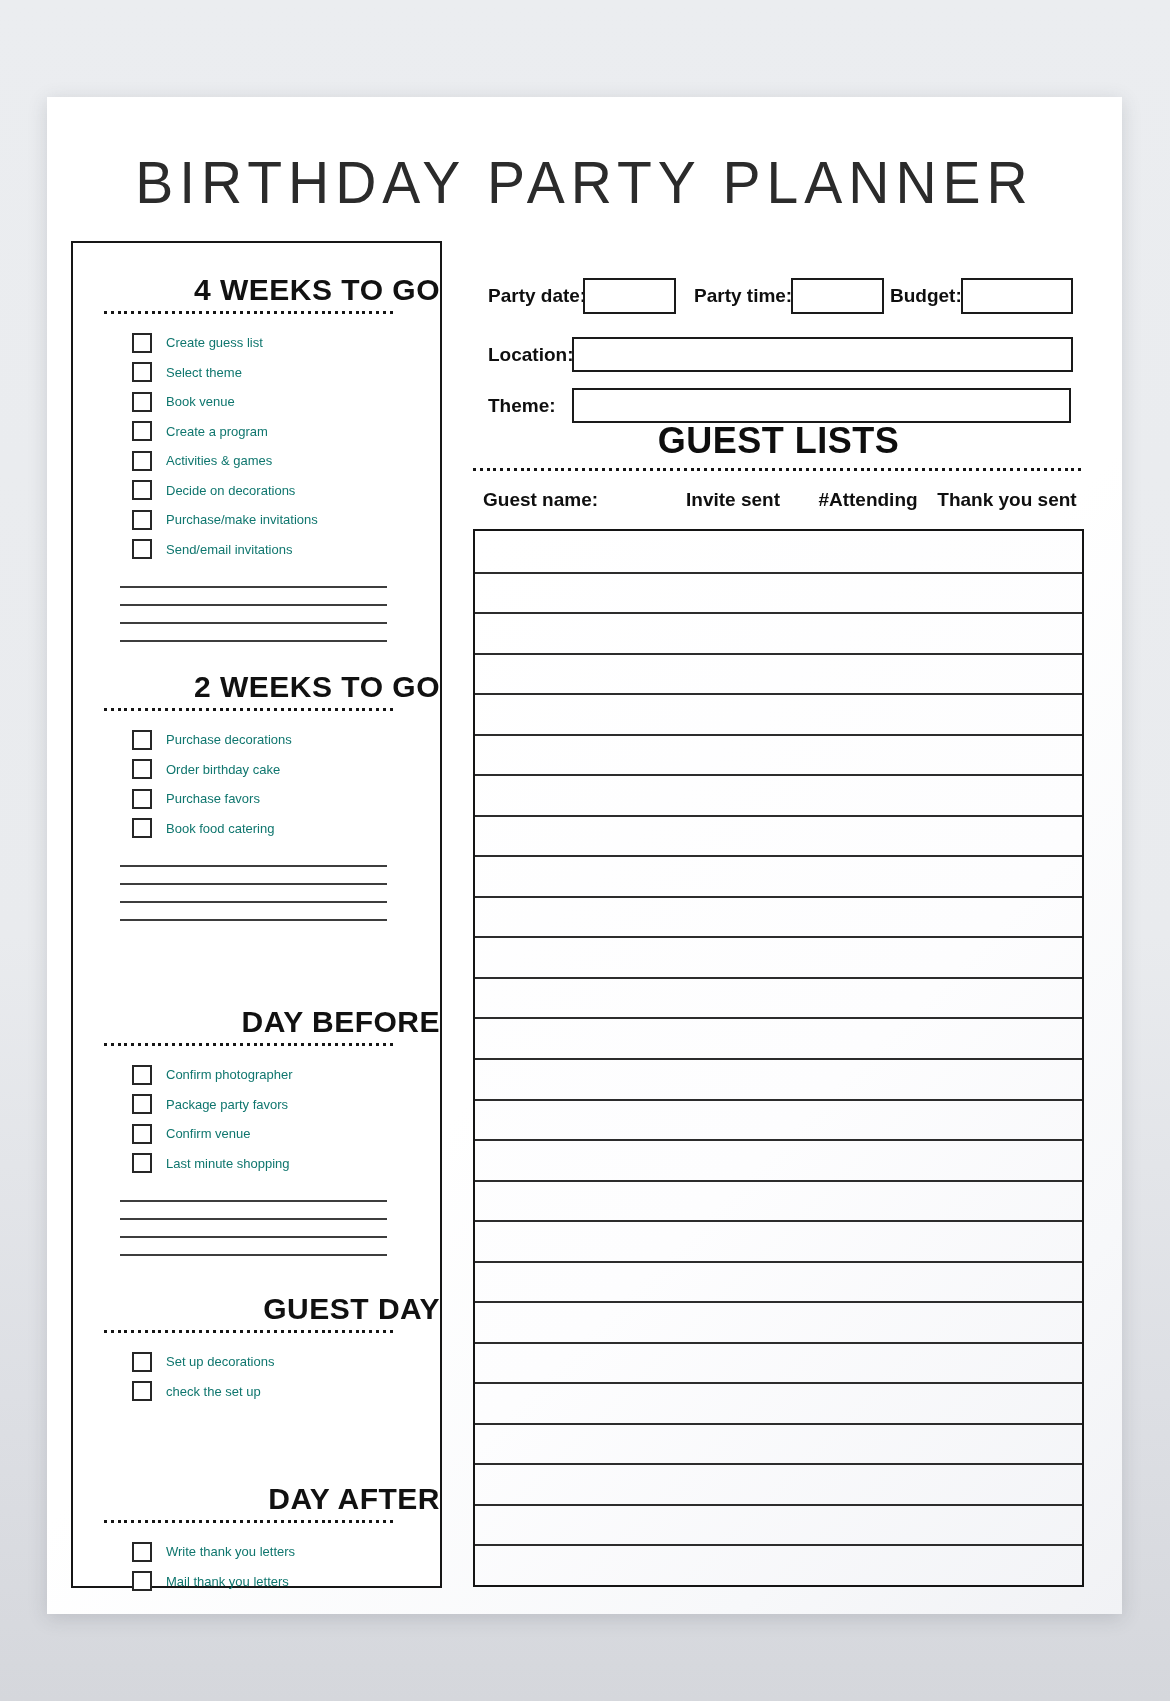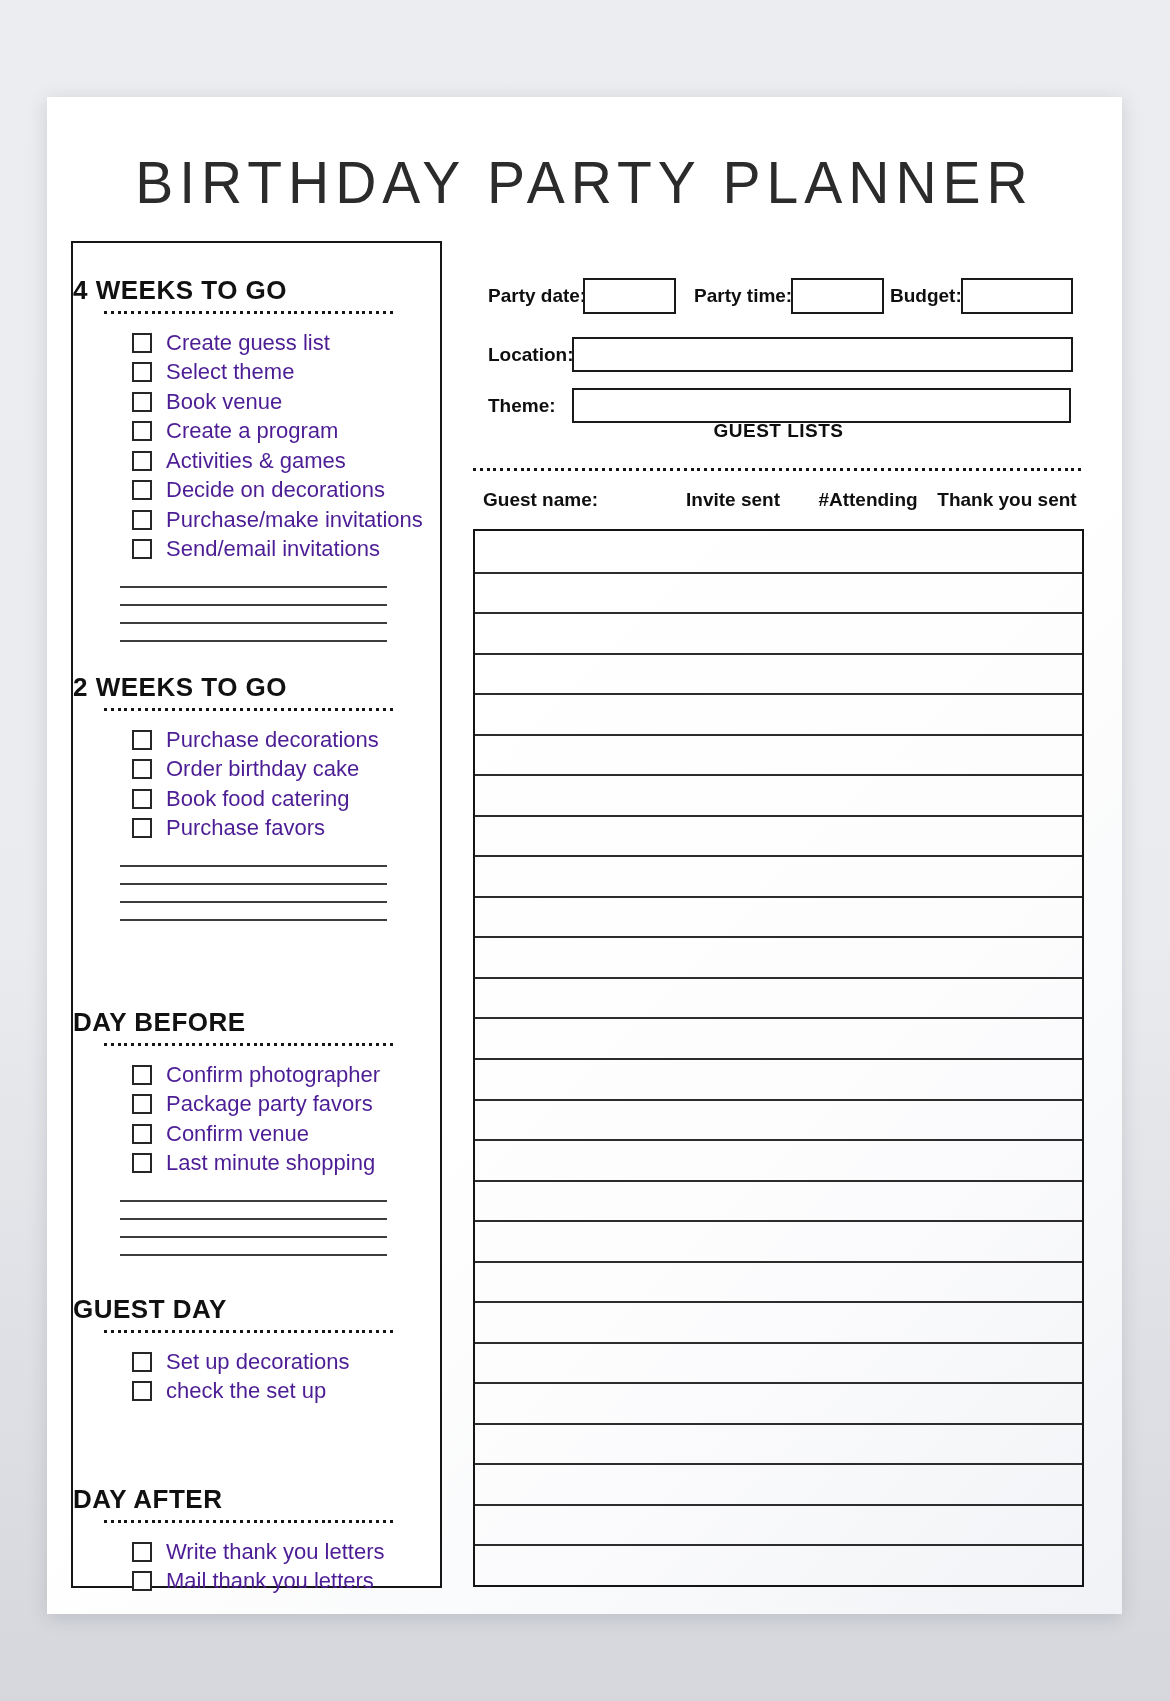--- a/index.html
+++ b/index.html
@@ -25,54 +25,54 @@
     font-stretch:condensed;
   }
   
   .sidebar{
     position:absolute;left:24px;top:144px;width:371px;height:1347px;
     border:2.5px solid #161616;background:#fff;box-sizing:border-box;
   }
   .sec{position:absolute;left:0;right:0;}
   .sec-0{top:33px;} .sec-1{top:430px;} .sec-2{top:741px;margin-top:24px;} .sec-3{top:1052px;} .sec-4{top:1242px;}
   .sec h2{
-    margin:0;height:28px;line-height:28px;text-align:left;
-    font-size:26px;font-weight:700;letter-spacing:.5px;color:#111;
+    margin:0;height:28px;line-height:28px;text-align:right;
+    font-size:30px;font-weight:700;letter-spacing:.5px;color:#111;
   }
   .dotted{
     height:3px;margin:7px 44px 0 31px;
     background:repeating-linear-gradient(90deg,#161616 0 3px,transparent 3px 6.8px);
   }
   .items{margin-top:14px;}
   .chk-row{display:flex;align-items:center;height:29.5px;padding-left:59px;}
   .chk-box{
     width:16px;height:16px;border:2px solid #262626;background:#fff;
     flex:0 0 auto;margin-right:14px;
   }
-  .chk-label{font-size:22px;color:#4c1d95;white-space:nowrap;}
+  .chk-label{font-size:13px;color:#0f766e;white-space:nowrap;}
   .note-lines{margin:6px 0 0 47px;width:267px;}
   .note-line{height:16px;border-bottom:2px solid #3d3d3d;}
   
   .fld-label{
     position:absolute;font-size:19px;font-weight:700;color:#0f0f0f;
     line-height:36px;height:36px;white-space:nowrap;
   }
   .fld-box{
     position:absolute;border:2px solid #1a1a1a;background:#fff;box-sizing:border-box;
     font-size:17px;line-height:32px;padding:0 6px;color:#1d1d1d;
   }
   .lbl-date{left:441px;top:181px;}   .box-date{left:536px;top:181px;width:93px;height:36px;}
   .lbl-time{left:647px;top:181px;}   .box-time{left:744px;top:181px;width:93px;height:36px;}
   .lbl-budget{left:843px;top:181px;} .box-budget{left:914px;top:181px;width:112px;height:36px;}
   .lbl-location{left:441px;top:240px;line-height:35px;} .box-location{left:525px;top:240px;width:501px;height:35px;}
   .lbl-theme{left:441px;top:291px;line-height:35px;}    .box-theme{left:525px;top:291px;width:499px;height:35px;}
   
   .guest-title{
     position:absolute;left:426px;top:323px;width:611px;margin:0;
-    text-align:center;font-size:19px;font-weight:700;letter-spacing:.5px;color:#0e0e0e;
+    text-align:center;font-size:36px;font-weight:700;letter-spacing:.5px;color:#0e0e0e;
   }
   .guest-dotted{
     position:absolute;left:426px;top:371px;width:611px;height:3px;
     background:repeating-linear-gradient(90deg,#161616 0 3px,transparent 3px 6.8px);
   }
   .guest-headers{position:absolute;left:426px;top:390px;width:611px;height:26px;}
   .gh{position:absolute;font-size:19px;font-weight:700;color:#0f0f0f;line-height:26px;white-space:nowrap;}
   .gh-0{left:10px;}
   .gh-1{left:200px;width:120px;text-align:center;}
   .gh-2{left:335px;width:120px;text-align:center;}
@@ -145,25 +145,25 @@
           <div class="chk-row">
             <span class="chk-box"></span>
             <span class="chk-label">Purchase decorations</span>
           </div>
           <div class="chk-row">
             <span class="chk-box"></span>
             <span class="chk-label">Order birthday cake</span>
           </div>
           <div class="chk-row">
             <span class="chk-box"></span>
+            <span class="chk-label">Purchase favors</span>
+          </div>
+          <div class="chk-row">
+            <span class="chk-box"></span>
             <span class="chk-label">Book food catering</span>
-          </div>
-          <div class="chk-row">
-            <span class="chk-box"></span>
-            <span class="chk-label">Purchase favors</span>
           </div>
         </div>
         <div class="note-lines">
           <div class="note-line"></div>
           <div class="note-line"></div>
           <div class="note-line"></div>
           <div class="note-line"></div>
         </div>
       </div>
       <div class="sec sec-2">

